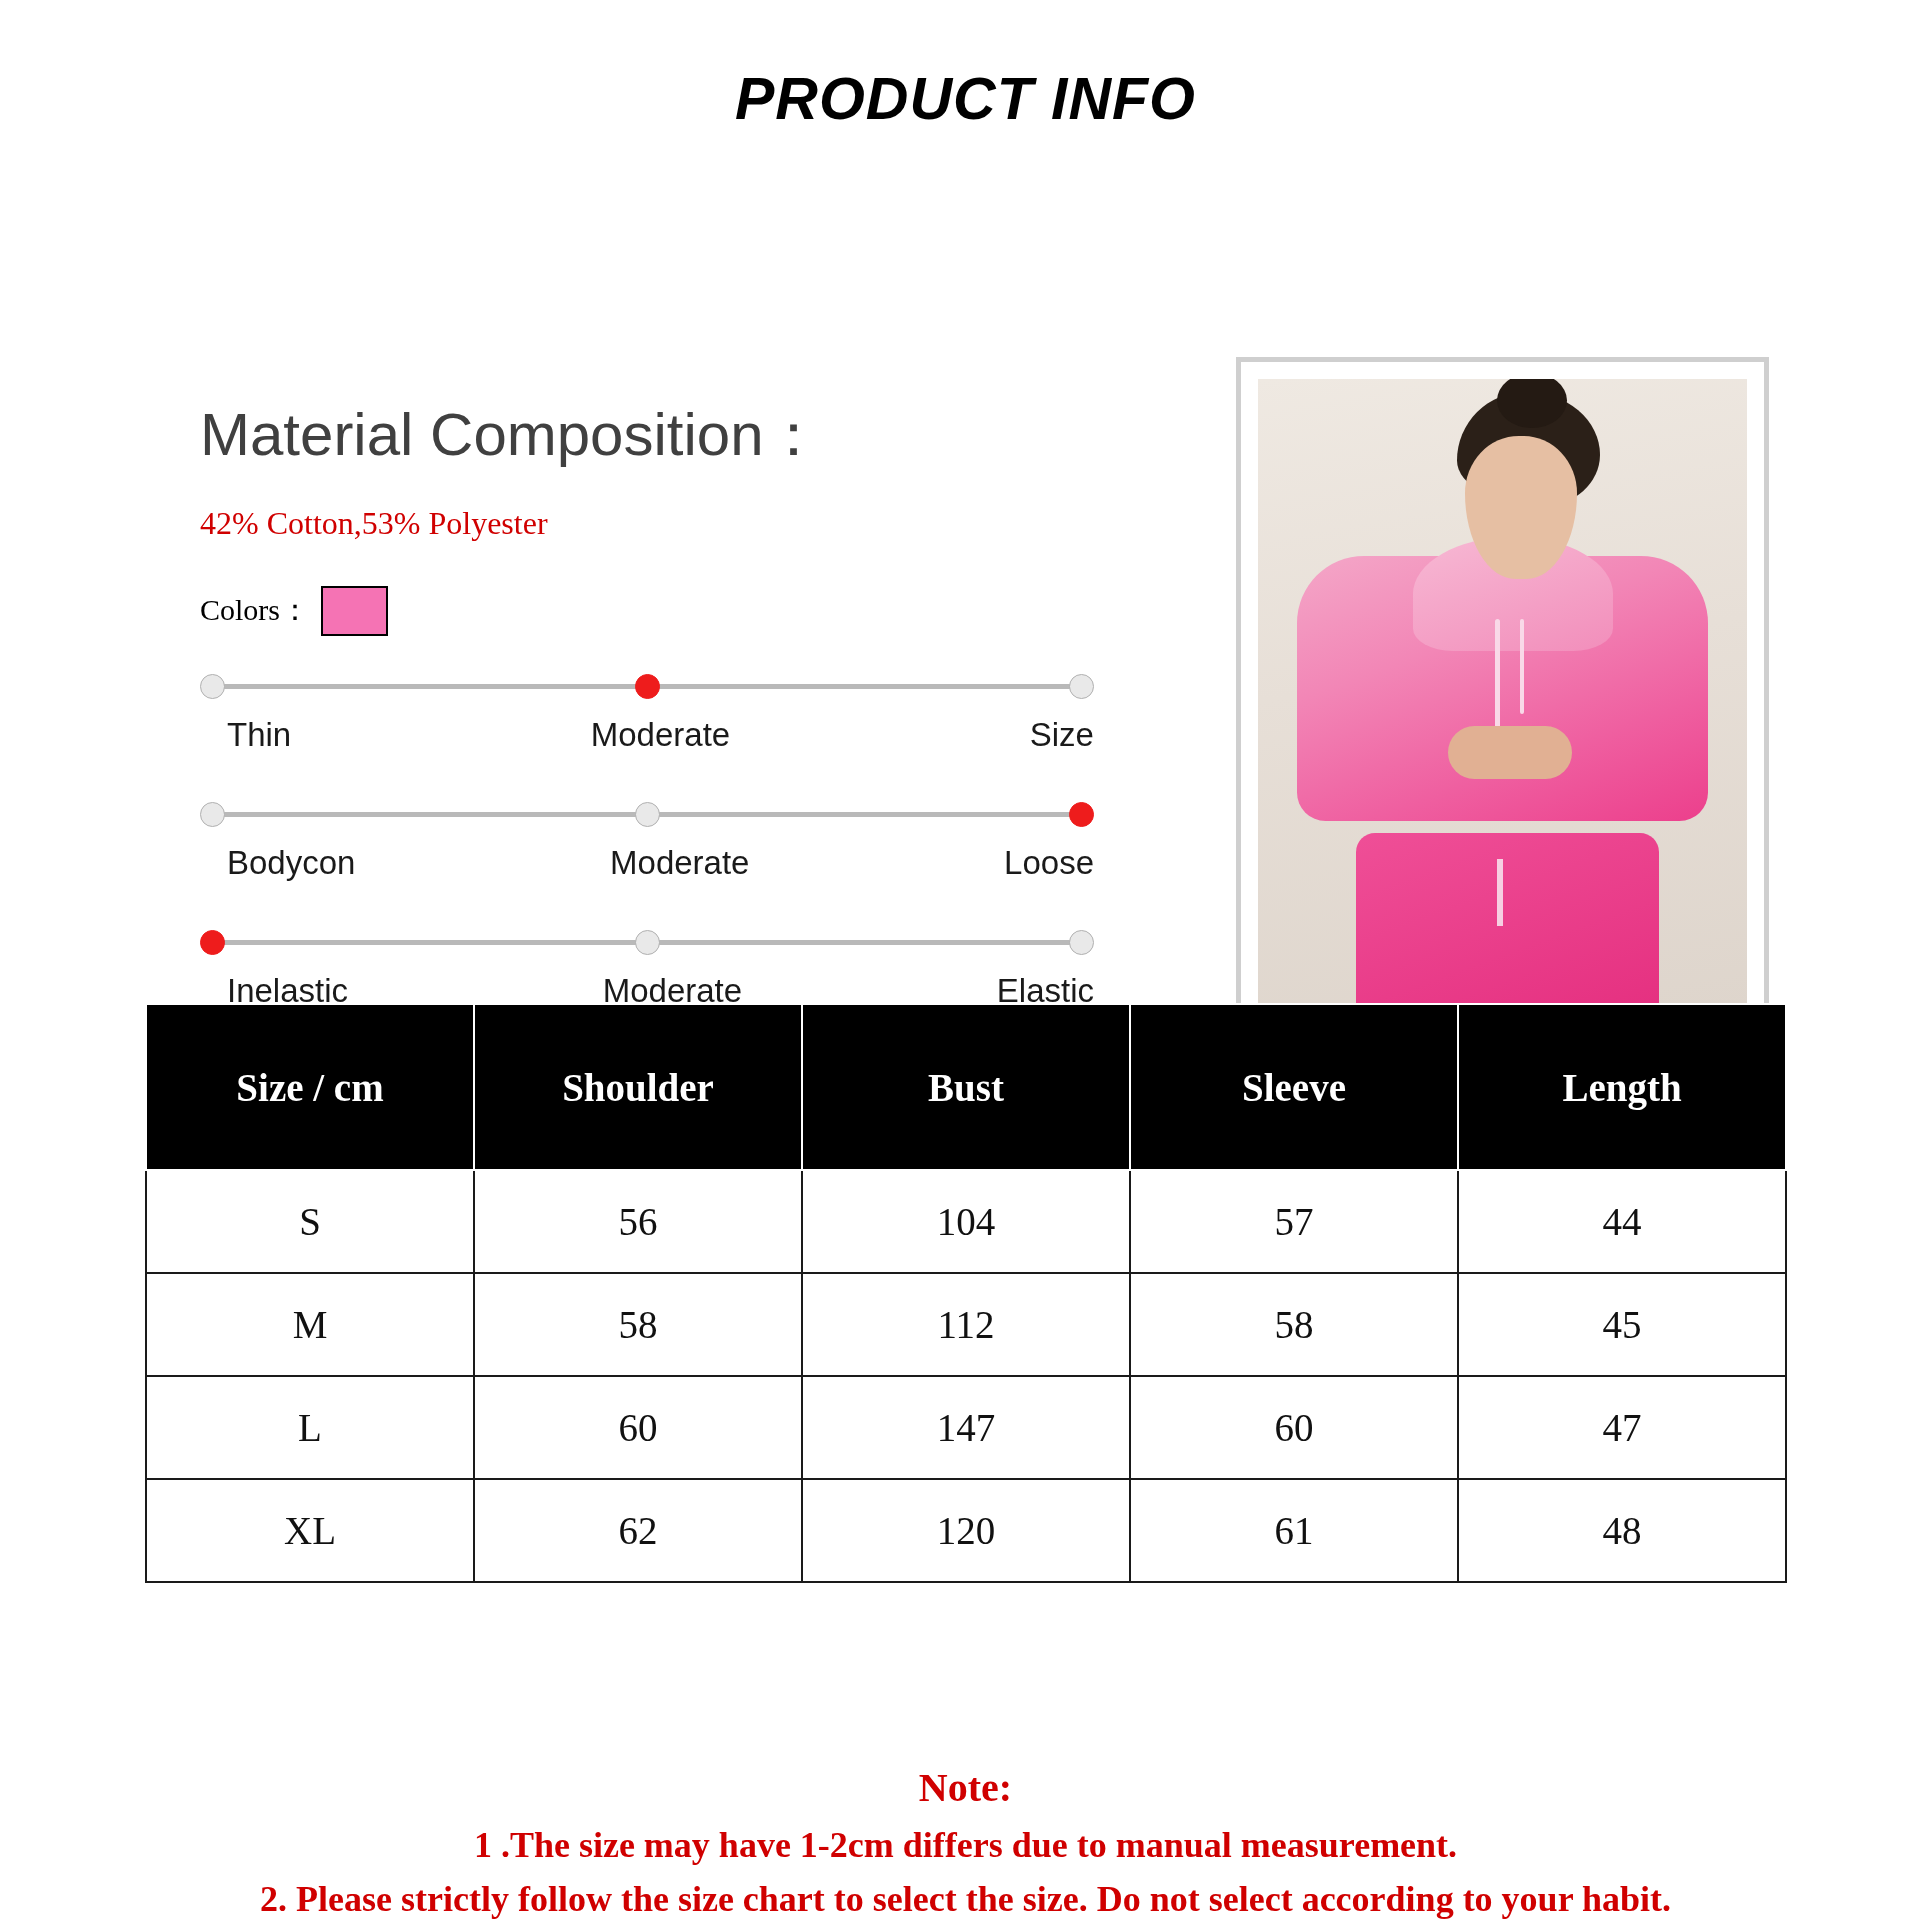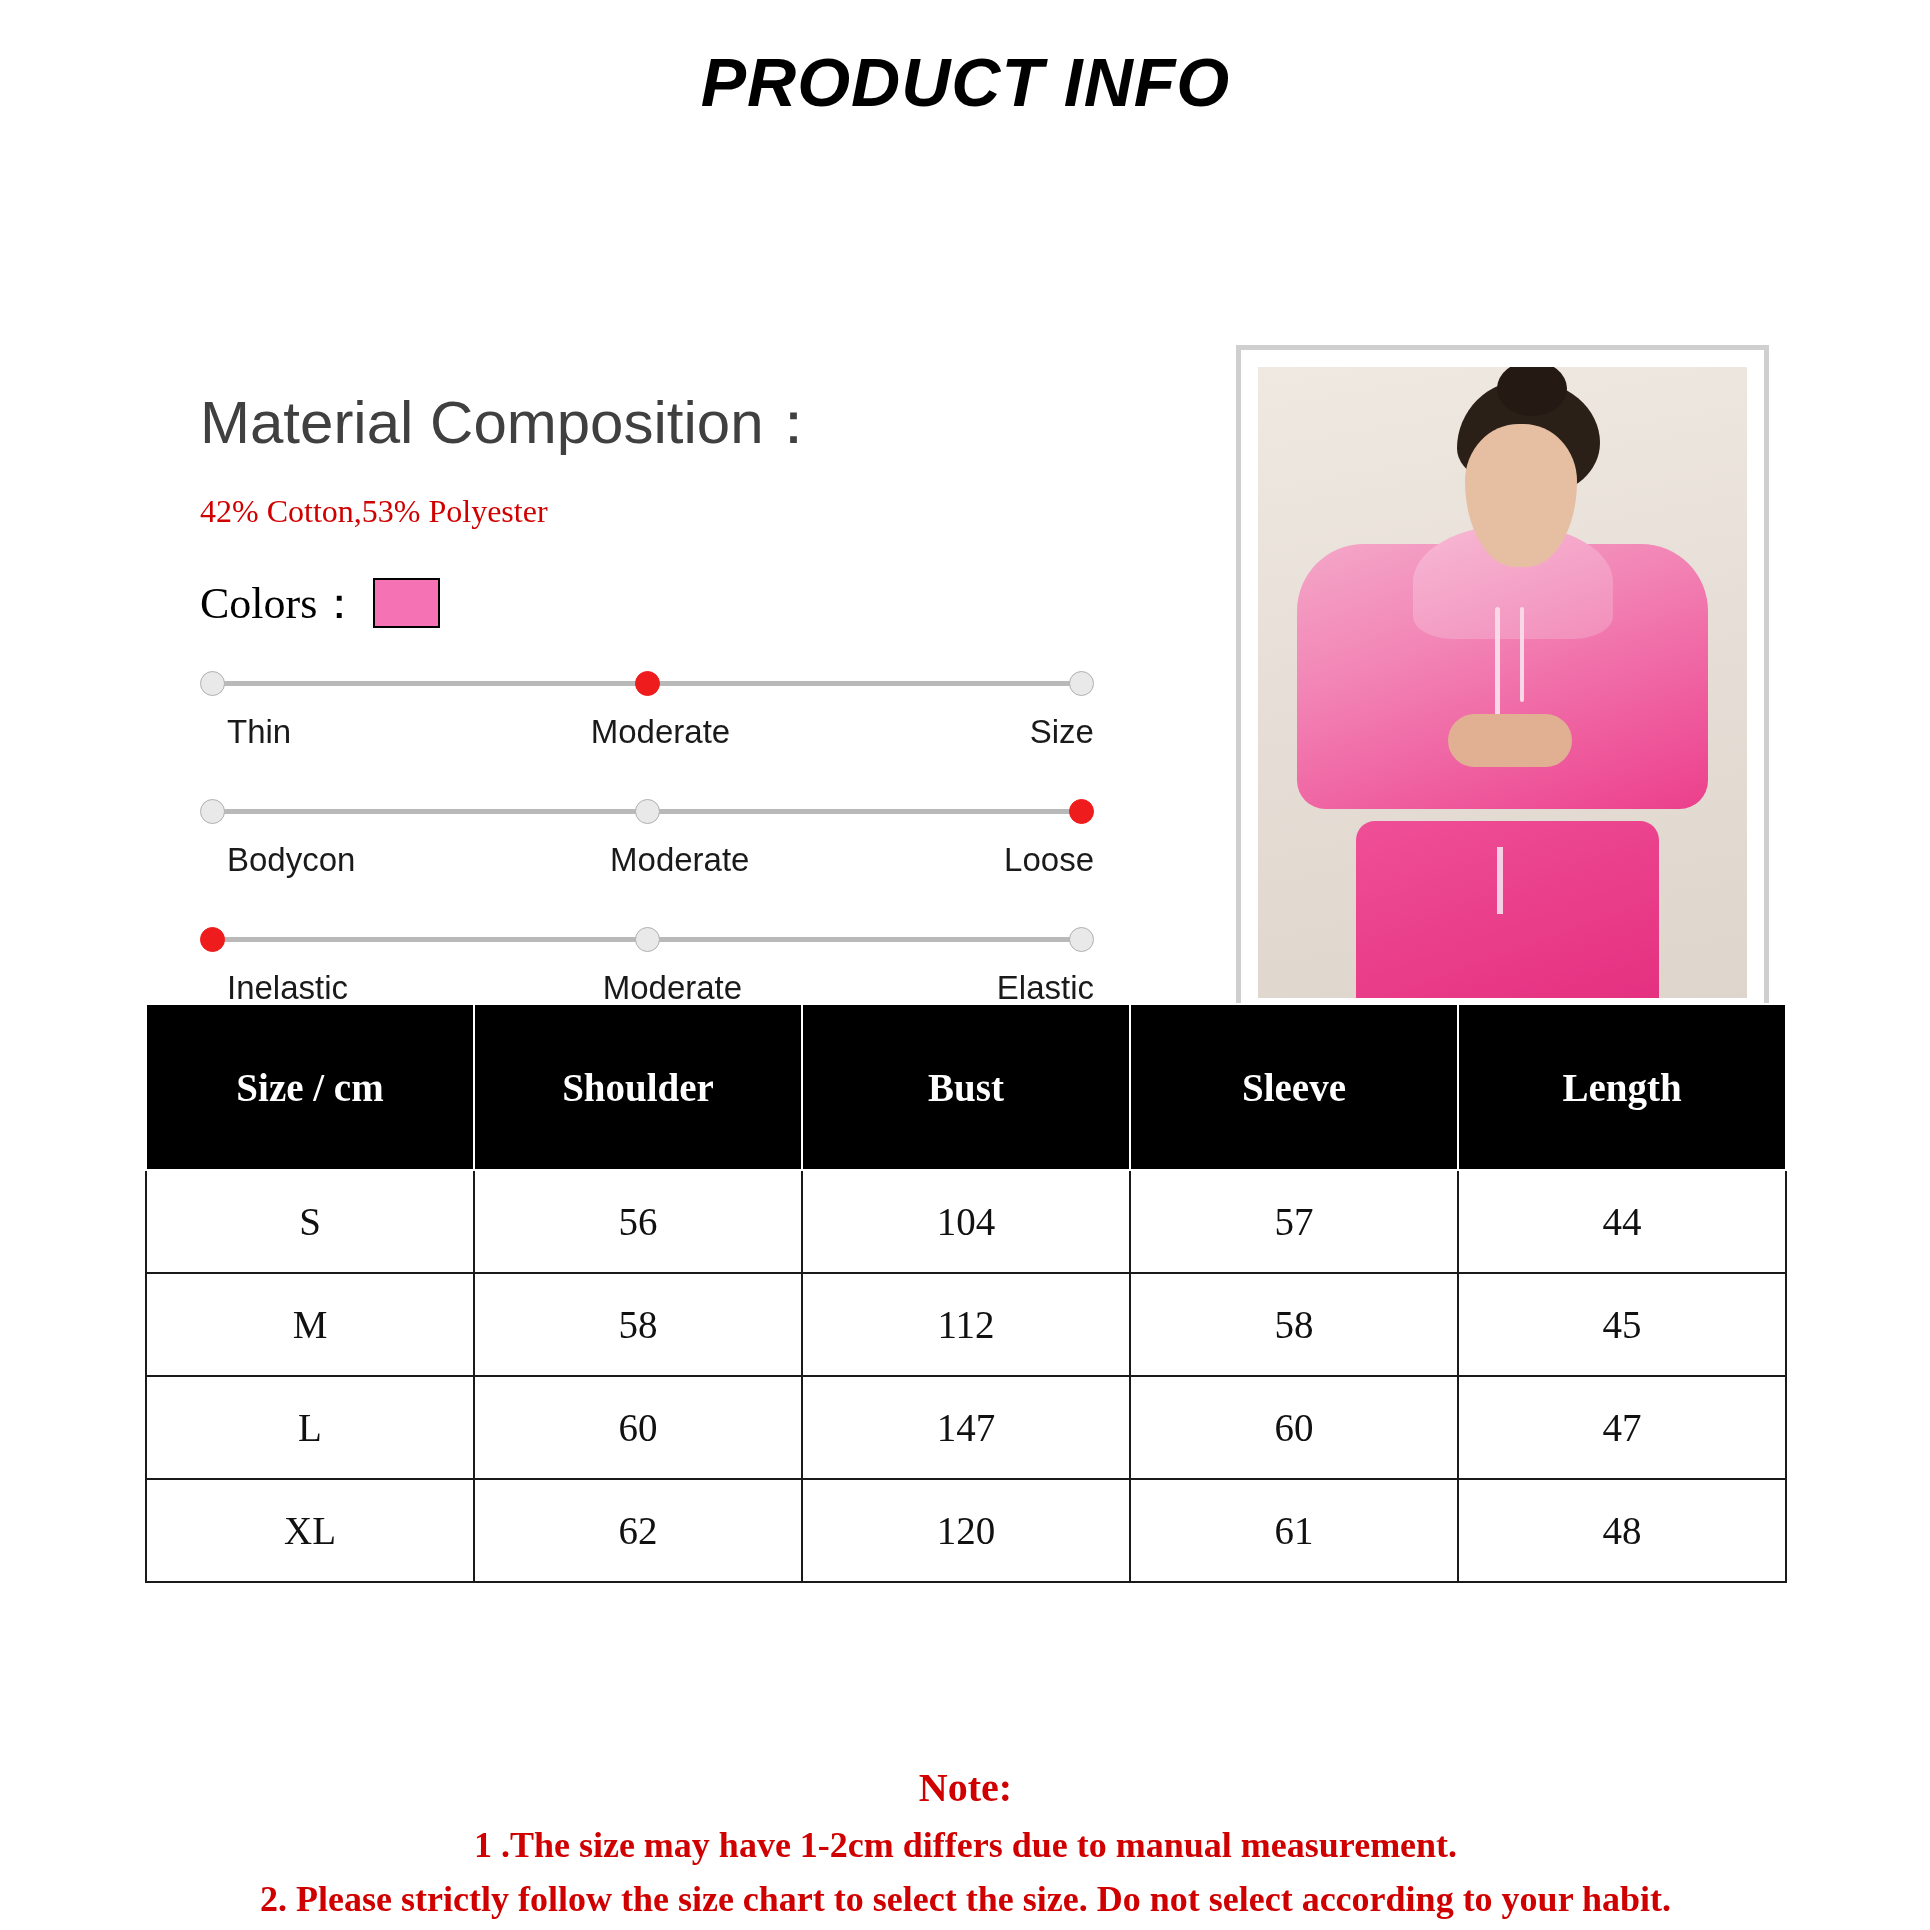--- a/index.html
+++ b/index.html
@@ -15,23 +15,23 @@
     position: relative;
     overflow: hidden;
   }
 
   
   .page-title {
     text-align: center;
     font-family: "Liberation Sans", sans-serif;
     font-weight: bold;
     font-style: italic;
-    font-size: 68px;
+    font-size: 59px;
     letter-spacing: 1px;
-    margin-top: 43px;
+    margin-top: 65px;
     margin-bottom: 0;
   }
 
   
   .upper {
     position: relative;
     width: 1931px;
     height: 761px;
   }
 
@@ -56,21 +56,21 @@
     margin: 0 0 44px 0;
   }
 
   .colors-row {
     display: flex;
     align-items: center;
     margin-bottom: 38px;
   }
   .colors-label {
     font-family: "Liberation Serif", serif;
-    font-size: 44px;
+    font-size: 30px;
     color: #000;
   }
   .color-swatch {
     width: 63px;
     height: 46px;
     background: #f573b4;
     border: 2.9px solid #000;
     margin-left: 11.4px;
   }
 

